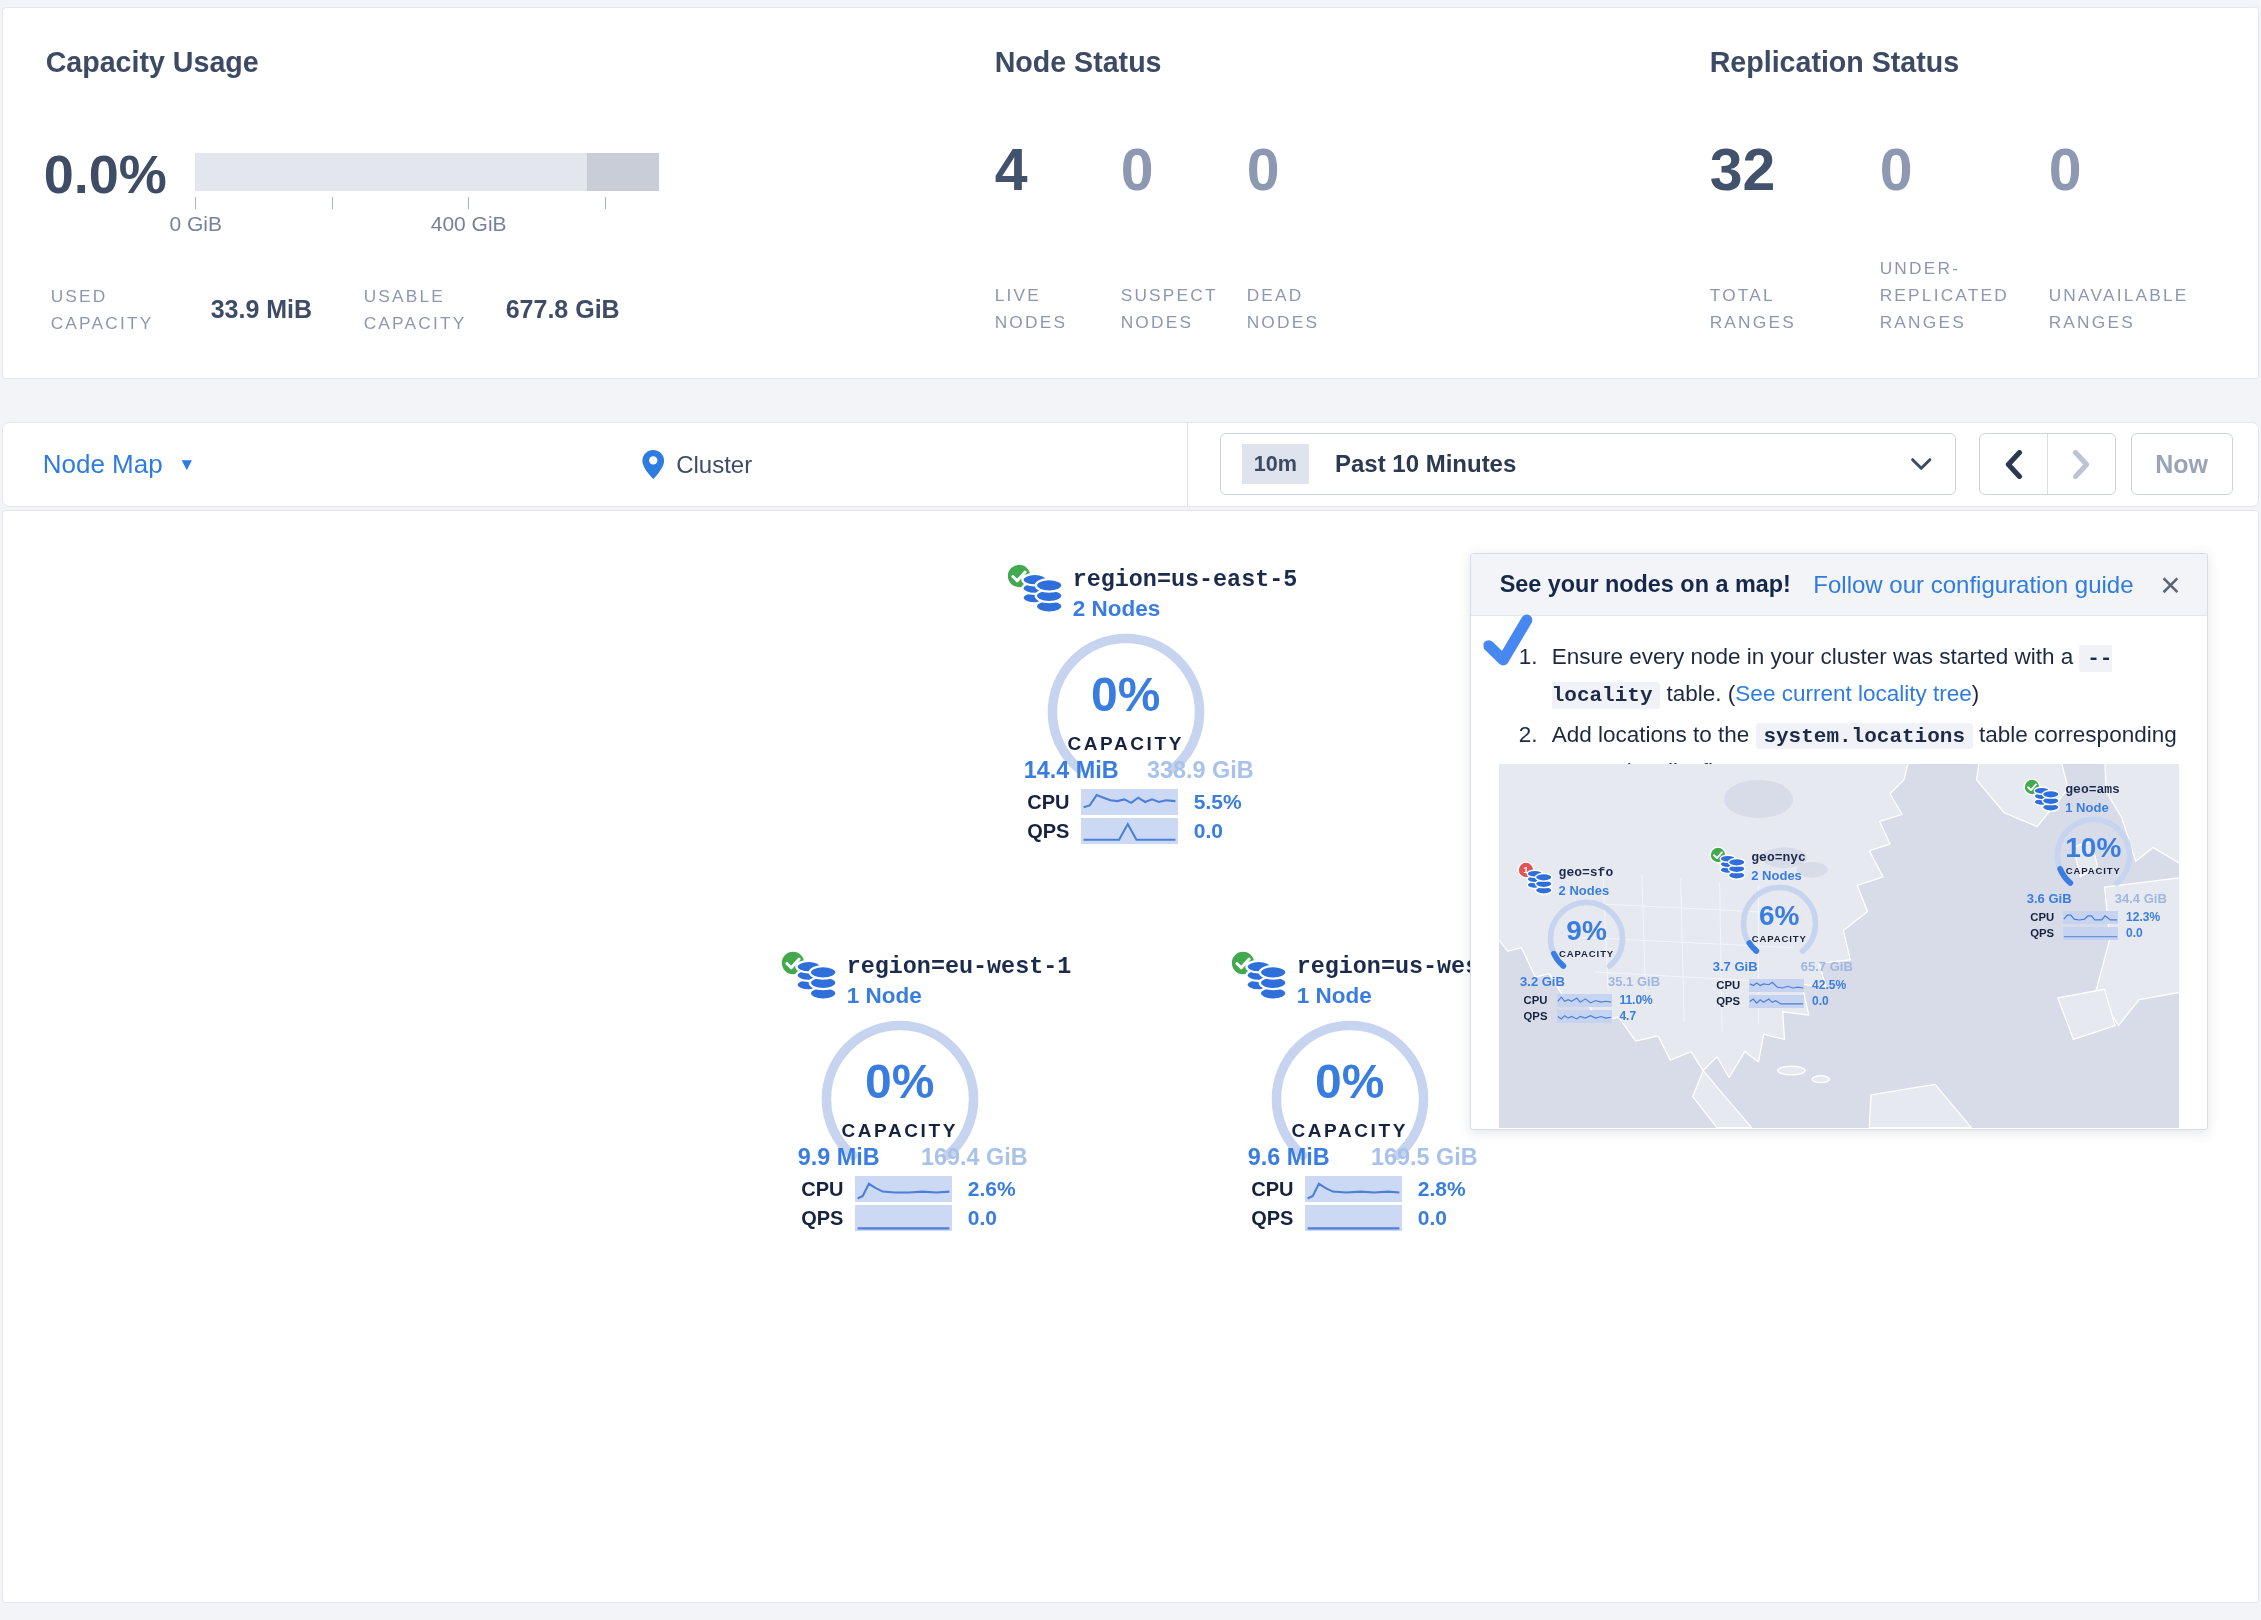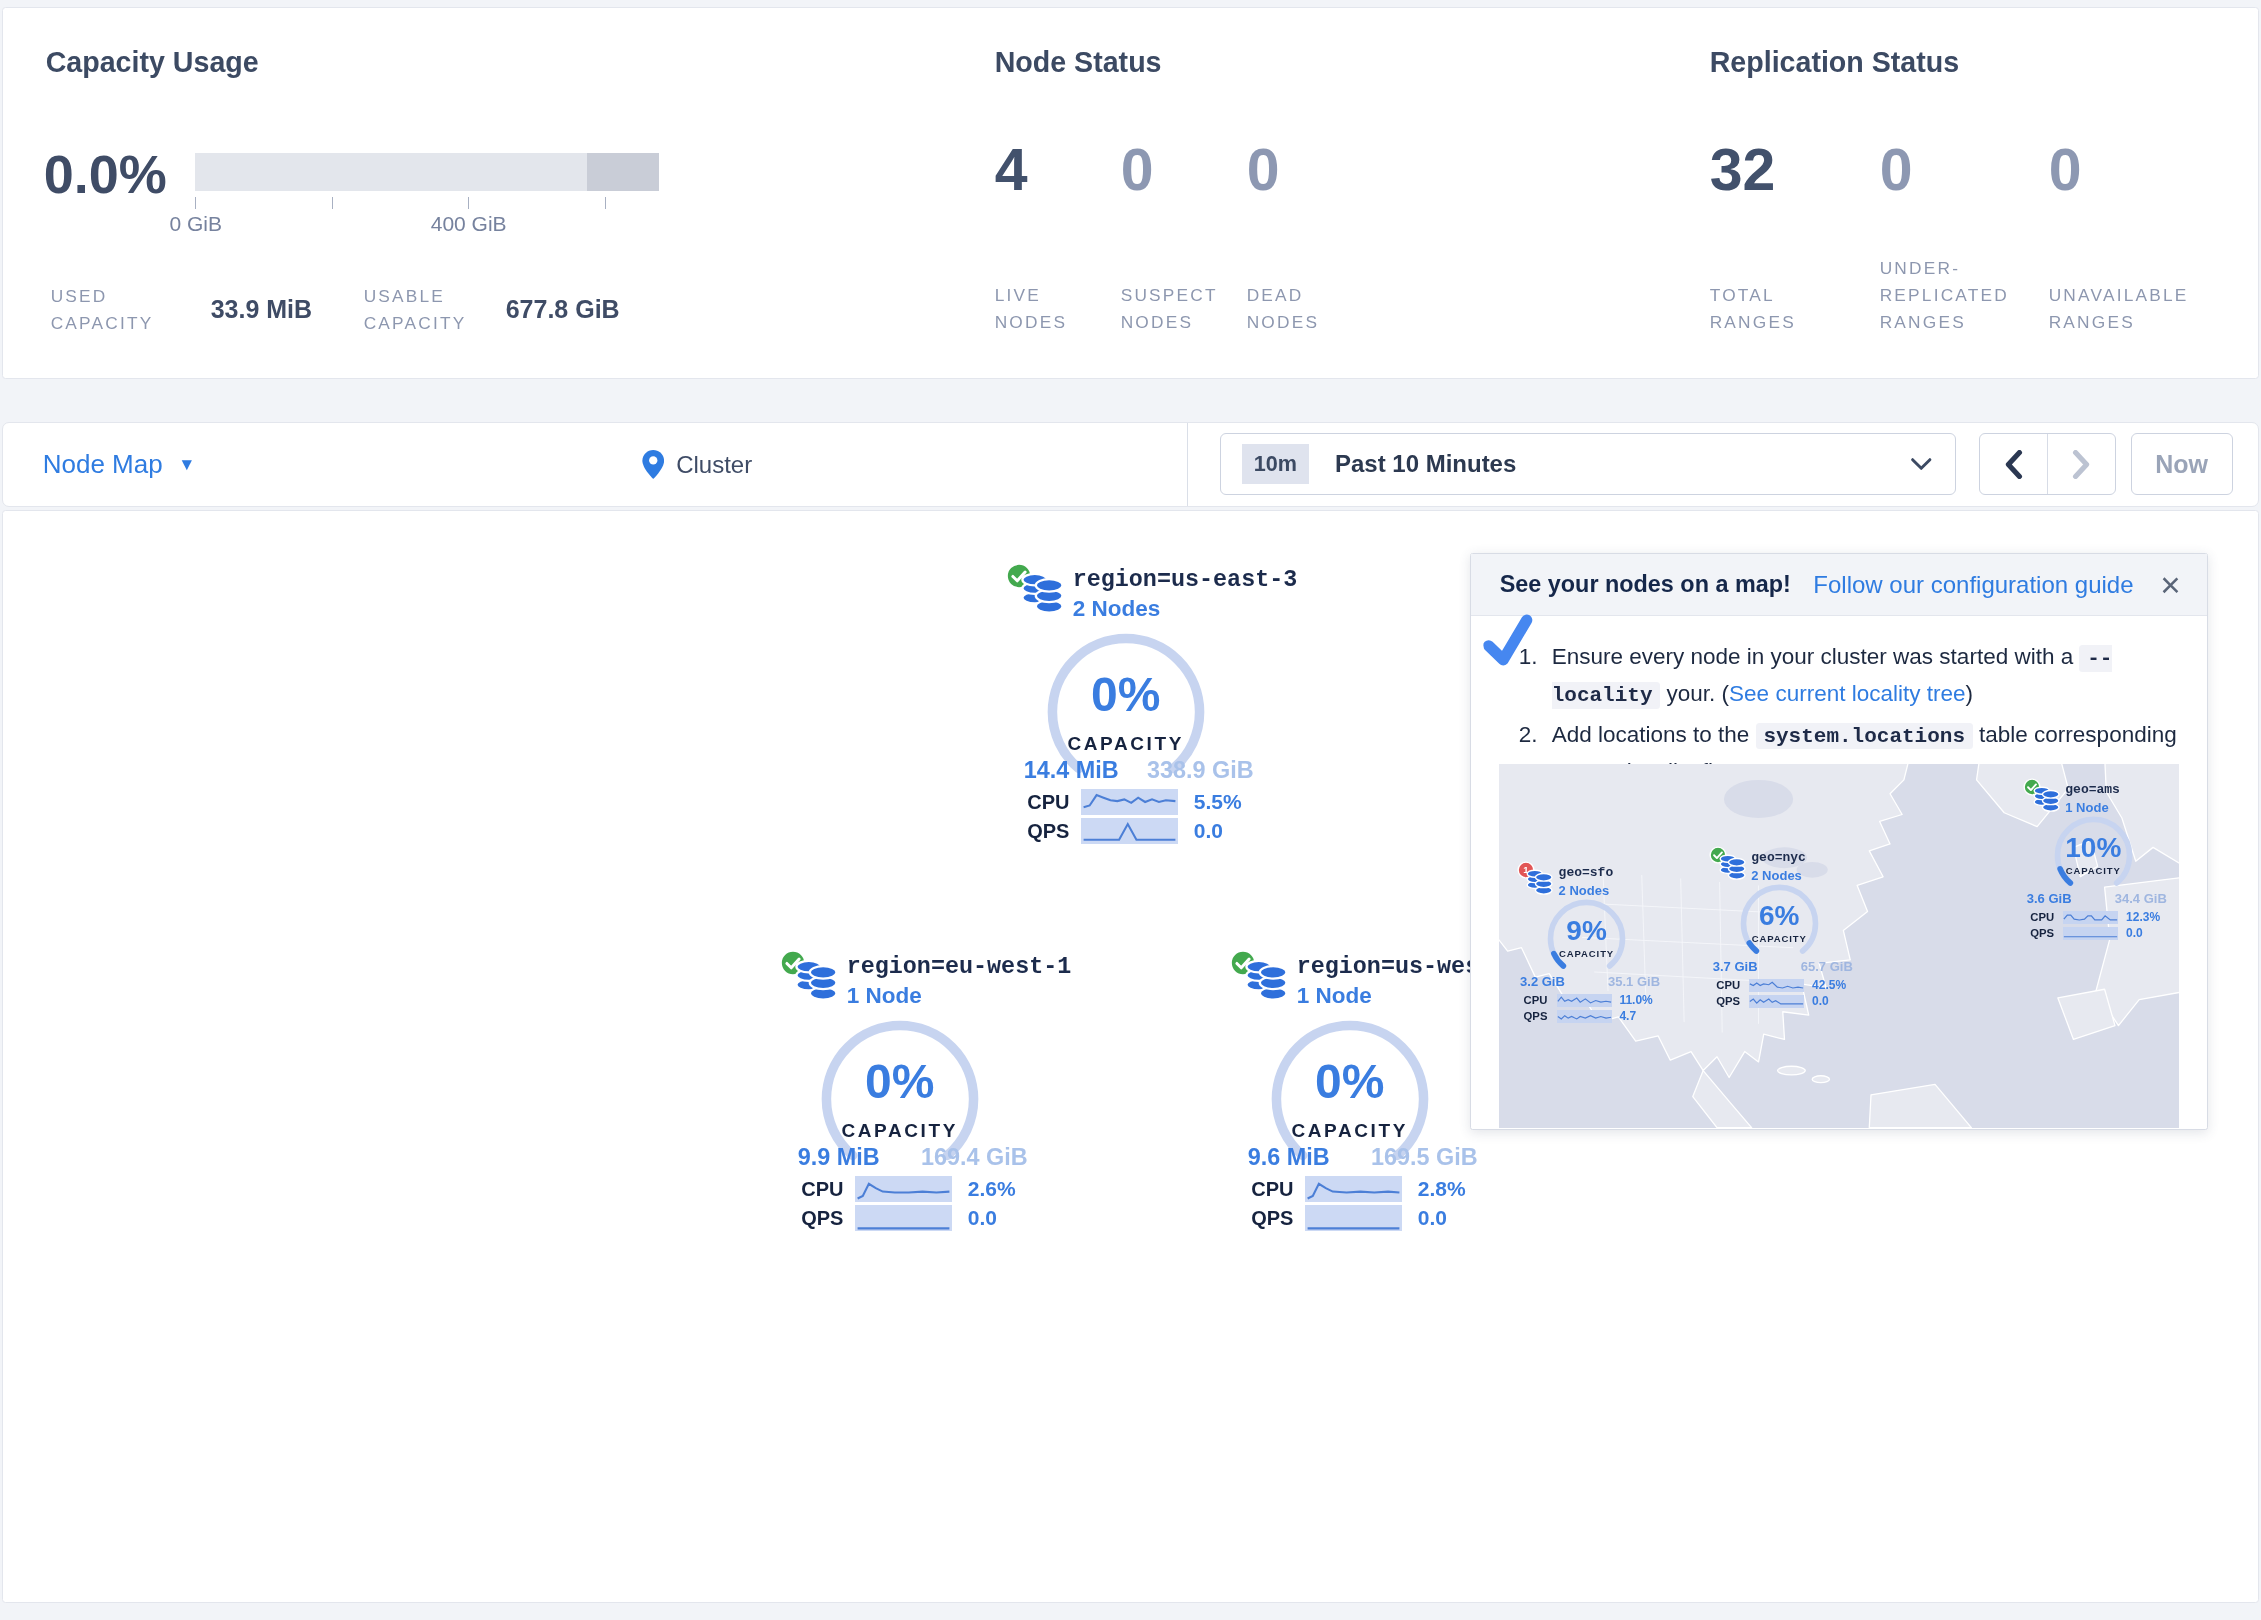--- a/index.html
+++ b/index.html
@@ -181,21 +181,21 @@
 
 <div id="main-card" class="card">
 
   <div class="region" style="left:1002px; top:49px;">
     <svg class="r-badge" width="28" height="28" viewBox="0 0 32 32">
         <use href="#check-badge"></use>
       </svg>
     <svg class="r-dbicon" width="45" height="42" viewBox="0 0 46 44">
         <use href="#db-icon"></use>
       </svg>
-    <div class="r-name">region=us-east-3</div>
+    <div class="r-name">region=us-east-5</div>
     <div class="r-nodes">2 Nodes</div>
     <div class="gauge">
       <svg width="170" height="161" viewBox="0 0 196 186">
         <circle cx="98" cy="96" r="85" fill="none" stroke="#c7d4f0" stroke-width="11" pathLength="360" stroke-dasharray="280 80" stroke-dashoffset="-130" stroke-linecap="round"></circle>
       </svg>
       <div class="g-pct">0%</div>
       <div class="g-cap">CAPACITY</div>
     </div>
     <div class="r-values">
       <span class="v-used">14.4 MiB</span>
@@ -290,21 +290,21 @@
   </div>
 
   <div id="popup">
     <div id="popup-header">
       <span id="popup-title">See your nodes on a map!</span>
       <span id="popup-link">Follow our configuration guide</span>
       <span id="popup-close">×</span>
     </div>
     <div id="popup-steps">
       <div class="step">
-        <span class="step-num">1.</span><span>Ensure every node in your cluster was started with a </span><span class="code">--locality</span><span> your. (</span><span class="plink">See current locality tree</span><span>)</span>
+        <span class="step-num">1.</span><span>Ensure every node in your cluster was started with a </span><span class="code">--locality</span><span> table. (</span><span class="plink">See current locality tree</span><span>)</span>
       </div>
       <div class="step">
         <span class="step-num">2.</span><span>Add locations to the </span><span class="code">system.locations</span><span> table corresponding to your locality flags.</span>
       </div>
     </div>
     <svg id="popup-check" width="52" height="50" viewBox="0 0 60 58">
       <polyline points="6,32 21,50 53,7" fill="none" stroke="#4687f0" stroke-width="13" stroke-linecap="round" stroke-linejoin="round"></polyline>
     </svg>
 
     <div id="mini-map">

